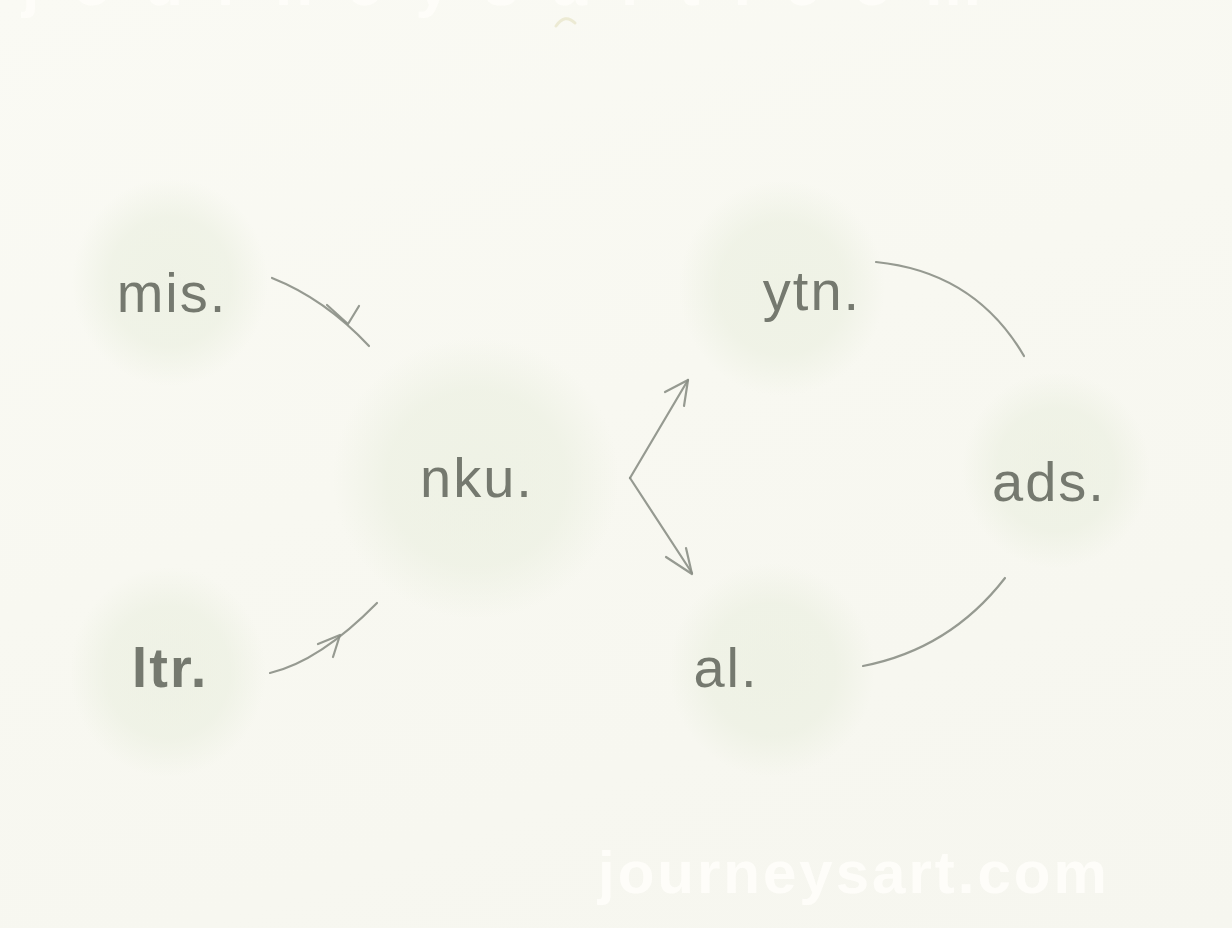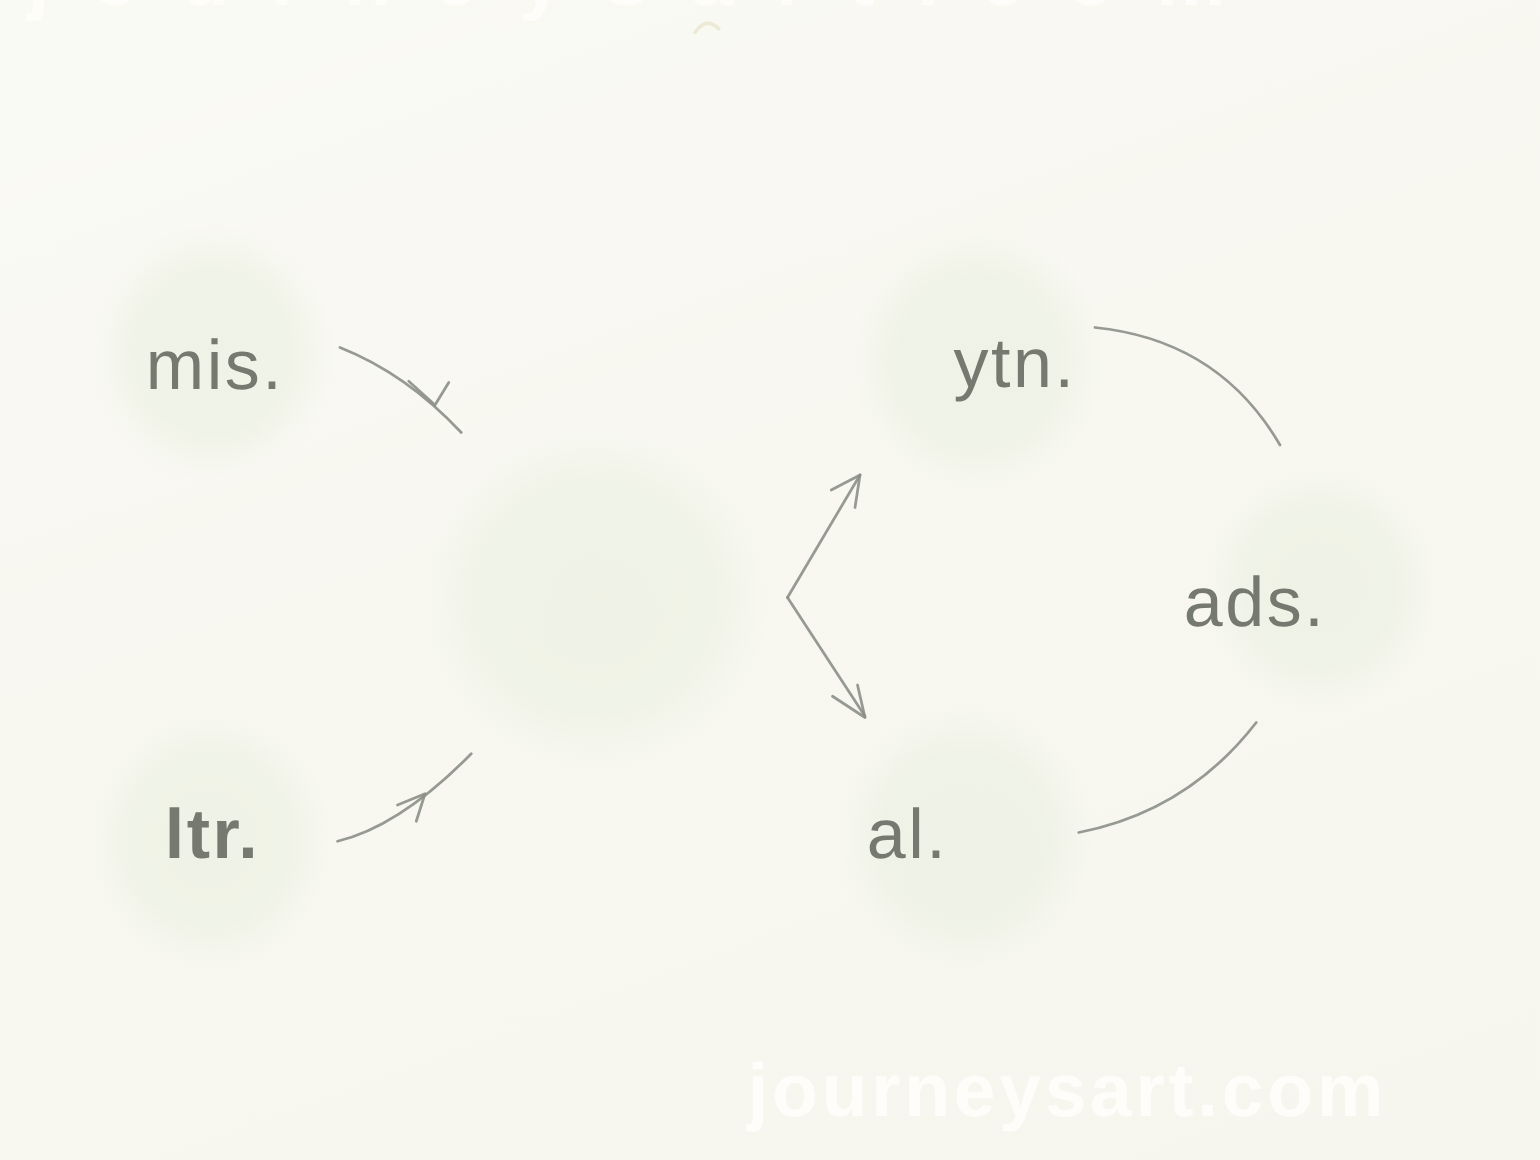--- a/index.html
+++ b/index.html
@@ -39,21 +39,21 @@
     transform: translate(-50%, -50%);
     font-size: 56px;
     letter-spacing: 2px;
     color: #75796f;
     white-space: nowrap;
     user-select: none;
   }
   .lbl-mis { left:172px; top:292px; }
   .lbl-nku { left:477px; top:477px; }
   .lbl-ytn { left:776px; top:290px;margin-left:36px; }
-  .lbl-ads { left:1004px; top:481px; }
+  .lbl-ads { left:1049px; top:481px; }
   .lbl-ltr { left:170px; top:667px;font-weight:bold; }
   .lbl-al  { left:726px; top:667px; }
 
   svg.connectors {
     position: absolute;
     left: 0; top: 0;
     width: 1232px;
     height: 928px;
     pointer-events: none;
   }
@@ -122,20 +122,21 @@
     <path d="M 666 557 L 692 574 L 686 548"></path>
 
     <path d="M 876 262 Q 975 272 1024 356"></path>
 
     <path d="M 863 666 Q 950 649 1005 578"></path>
 
     <path class="artifact" d="M 556 26 q 9 -13 19 -3"></path>
   </svg>
 
   <div class="node-label lbl-mis">mis.</div>
+  <div class="node-label lbl-nku">nku.</div>
   <div class="node-label lbl-ytn">ytn.</div>
   <div class="node-label lbl-ads">ads.</div>
   <div class="node-label lbl-ltr">ltr.</div>
   <div class="node-label lbl-al">al.</div>
 
   <div class="watermark-top">journeysart.com</div>
   <div class="watermark">journeysart.com</div>
 
 </div>
 

